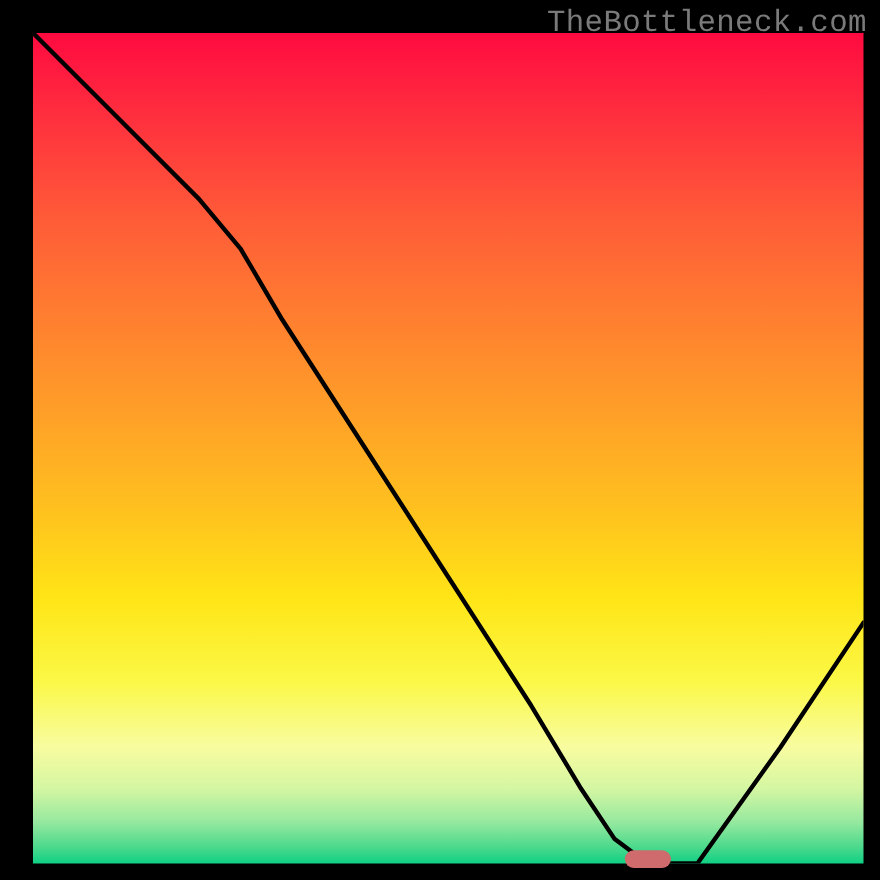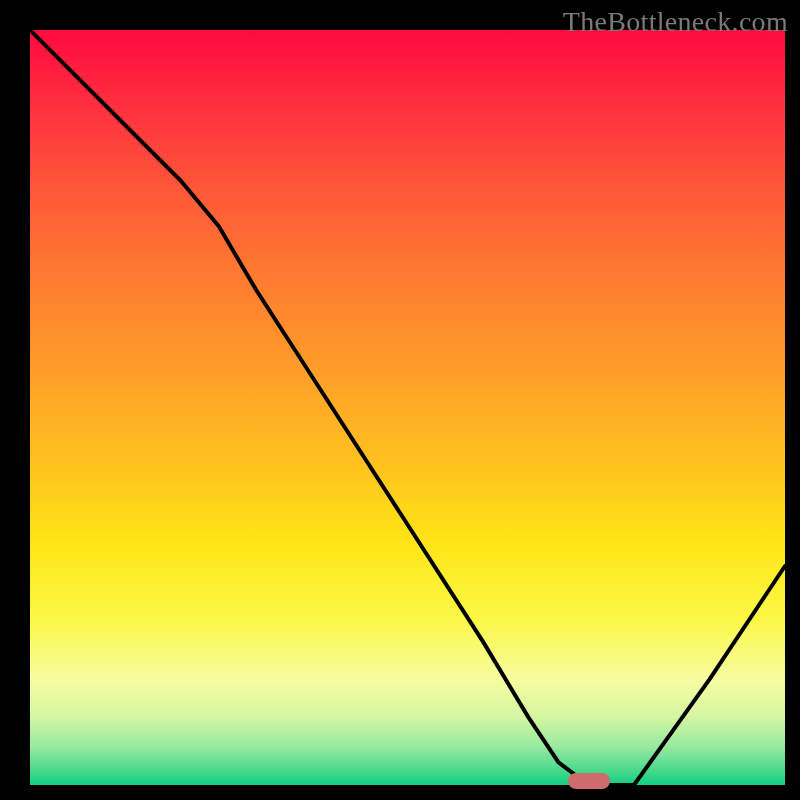--- a/index.html
+++ b/index.html
@@ -9,21 +9,21 @@
     height: 800px;
     background: #000;
     position: relative;
     overflow: hidden;
   }
   .watermark {
     position: absolute;
     top: 6px;
     right: 12px;
     color: #7a7a7a;
-    font-family: Liberation Serif, serif;
+    font-family: Liberation Mono, monospace;
     font-size: 28px;
     z-index: 10;
     letter-spacing: 0.3px;
   }
   .plot-area {
     position: absolute;
     left: 30px;
     top: 30px;
     width: 755px;
     height: 755px;

